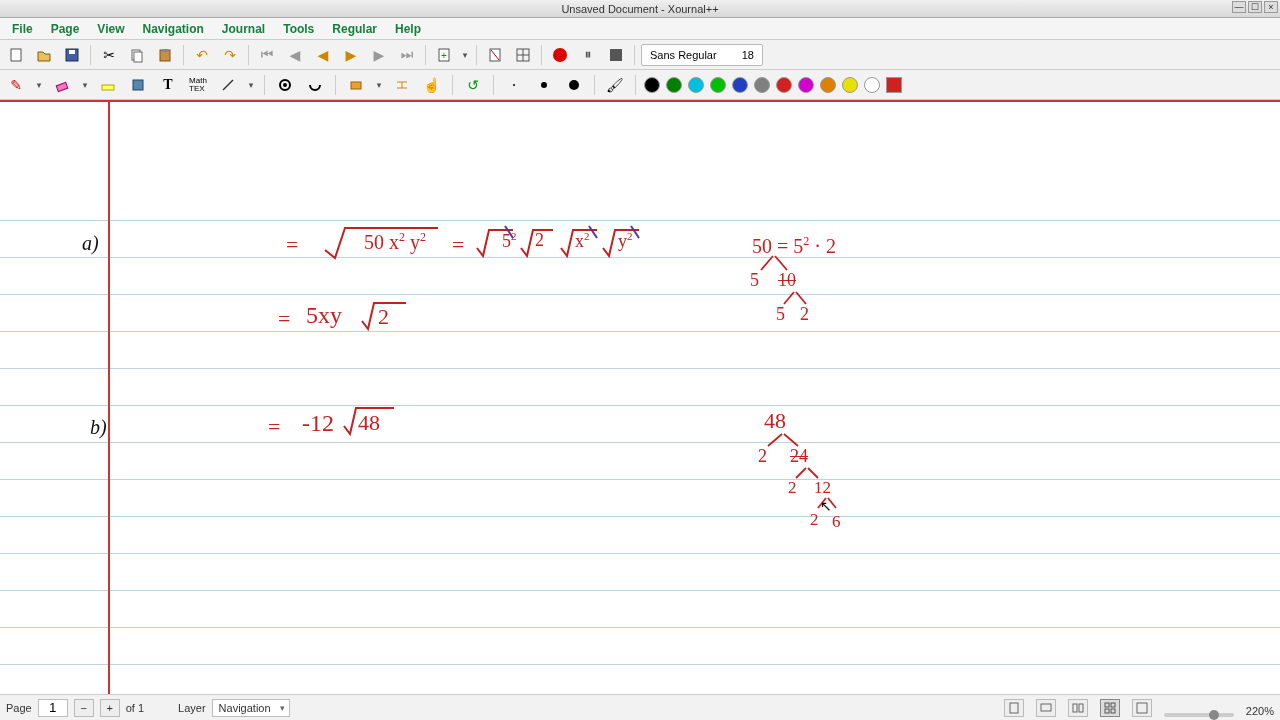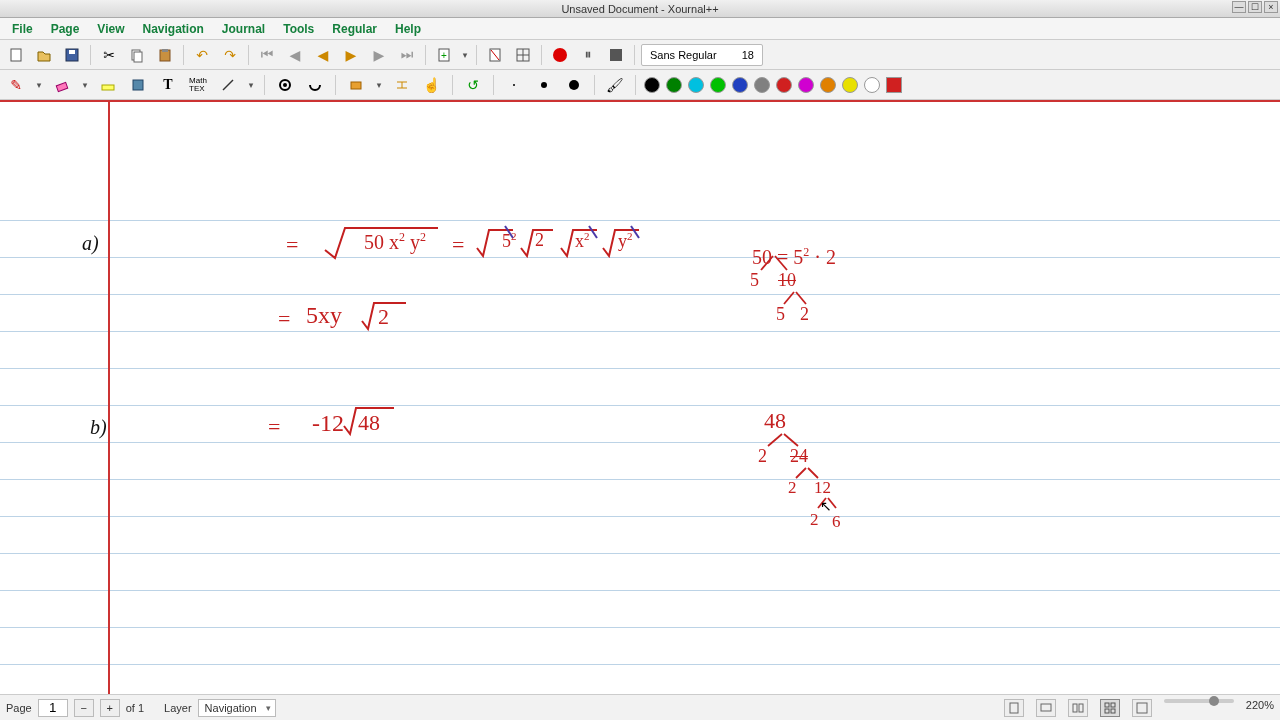--- a/index.html
+++ b/index.html
@@ -175,21 +175,21 @@
   }
   .statusbar .layer-box {
     background: #fff;
     border: 1px solid #bbb;
     padding: 2px 18px 2px 6px;
     position: relative;
   }
   .statusbar .right {
     margin-left: auto;
     display: flex;
-    align-items: flex-start;
+    align-items: flex-end;
     gap: 12px;
   }
   .zoom-slider {
     width: 70px;
     height: 4px;
     background: #ccc;
     position: relative;
     border-radius: 2px;
   }
   .zoom-slider .thumb {
@@ -453,38 +453,38 @@
   <div class="hand" style="left:575px; top:128px; font-size:18px">x<sup style="font-size:11px">2</sup></div>
   <div class="hand" style="left:618px; top:128px; font-size:18px">y<sup style="font-size:11px">2</sup></div>
 
   <div class="hand" style="left:278px; top:204px; font-size:22px">=</div>
   <div class="hand" style="left:306px; top:200px; font-size:24px">5xy</div>
   <svg class="ink" style="left:360px; top:195px" width="50" height="38">
     <path d="M2 24 L8 32 L14 6 L46 6" stroke="#c42020" stroke-width="2" fill="none"></path>
   </svg>
   <div class="hand" style="left:378px; top:202px; font-size:22px">2</div>
 
-  <div class="hand" style="left:752px; top:143px; font-size:20px">50 = 5<sup style="font-size:12px">2</sup> · 2</div>
+  <div class="hand" style="left:752px; top:132px; font-size:20px">50 = 5<sup style="font-size:12px">2</sup> · 2</div>
   <svg class="ink" style="left:755px; top:152px" width="70" height="20">
     <line x1="18" y1="2" x2="6" y2="16" stroke="#c42020" stroke-width="1.8"></line>
     <line x1="20" y1="2" x2="32" y2="16" stroke="#c42020" stroke-width="1.8"></line>
   </svg>
   <div class="hand" style="left:750px; top:168px; font-size:18px">5</div>
   <div class="hand" style="left:778px; top:168px; font-size:18px"><span class="strike">10</span></div>
   <svg class="ink" style="left:780px; top:188px" width="50" height="18">
     <line x1="14" y1="2" x2="4" y2="14" stroke="#c42020" stroke-width="1.8"></line>
     <line x1="16" y1="2" x2="26" y2="14" stroke="#c42020" stroke-width="1.8"></line>
   </svg>
   <div class="hand" style="left:776px; top:202px; font-size:18px">5</div>
   <div class="hand" style="left:800px; top:202px; font-size:18px">2</div>
 
   <div class="typeset" style="left:90px; top:314px; font-style:italic">b)</div>
 
   <div class="hand" style="left:268px; top:312px; font-size:22px">=</div>
-  <div class="hand" style="left:312px; top:308px; font-size:24px">-12</div>
+  <div class="hand" style="left:302px; top:308px; font-size:24px">-12</div>
   <svg class="ink" style="left:342px; top:300px" width="55" height="36">
     <path d="M2 24 L8 32 L14 6 L52 6" stroke="#c42020" stroke-width="2" fill="none"></path>
   </svg>
   <div class="hand" style="left:358px; top:308px; font-size:22px">48</div>
 
   <div class="hand" style="left:764px; top:306px; font-size:22px">48</div>
   <svg class="ink" style="left:762px; top:330px" width="60" height="18">
     <line x1="20" y1="2" x2="6" y2="14" stroke="#c42020" stroke-width="1.8"></line>
     <line x1="22" y1="2" x2="36" y2="14" stroke="#c42020" stroke-width="1.8"></line>
   </svg>
@@ -505,21 +505,21 @@
 
   <div style="position:absolute; left:820px; top:396px; font-size:14px; color:#000">↖</div>
 </div>
 
 <div class="statusbar">
   <span>Page</span>
   <input class="page" value="1" style="">
   <div class="mini-btn">−</div>
   <div class="mini-btn">+</div>
   <span>of 1</span>
-  <span style="margin-left:14px">Layer</span>
+  <span style="margin-left:28px">Layer</span>
   <div class="layer-box">
     <span>Navigation</span>
     <span style="position:absolute;right:4px;top:3px;font-size:9px;color:#666">▾</span>
   </div>
 
   <div class="right">
     <div class="mini-btn">
         <svg width="12" height="12">
           <rect x="2" y="1" width="8" height="10" fill="none" stroke="#666"></rect>
         </svg>

